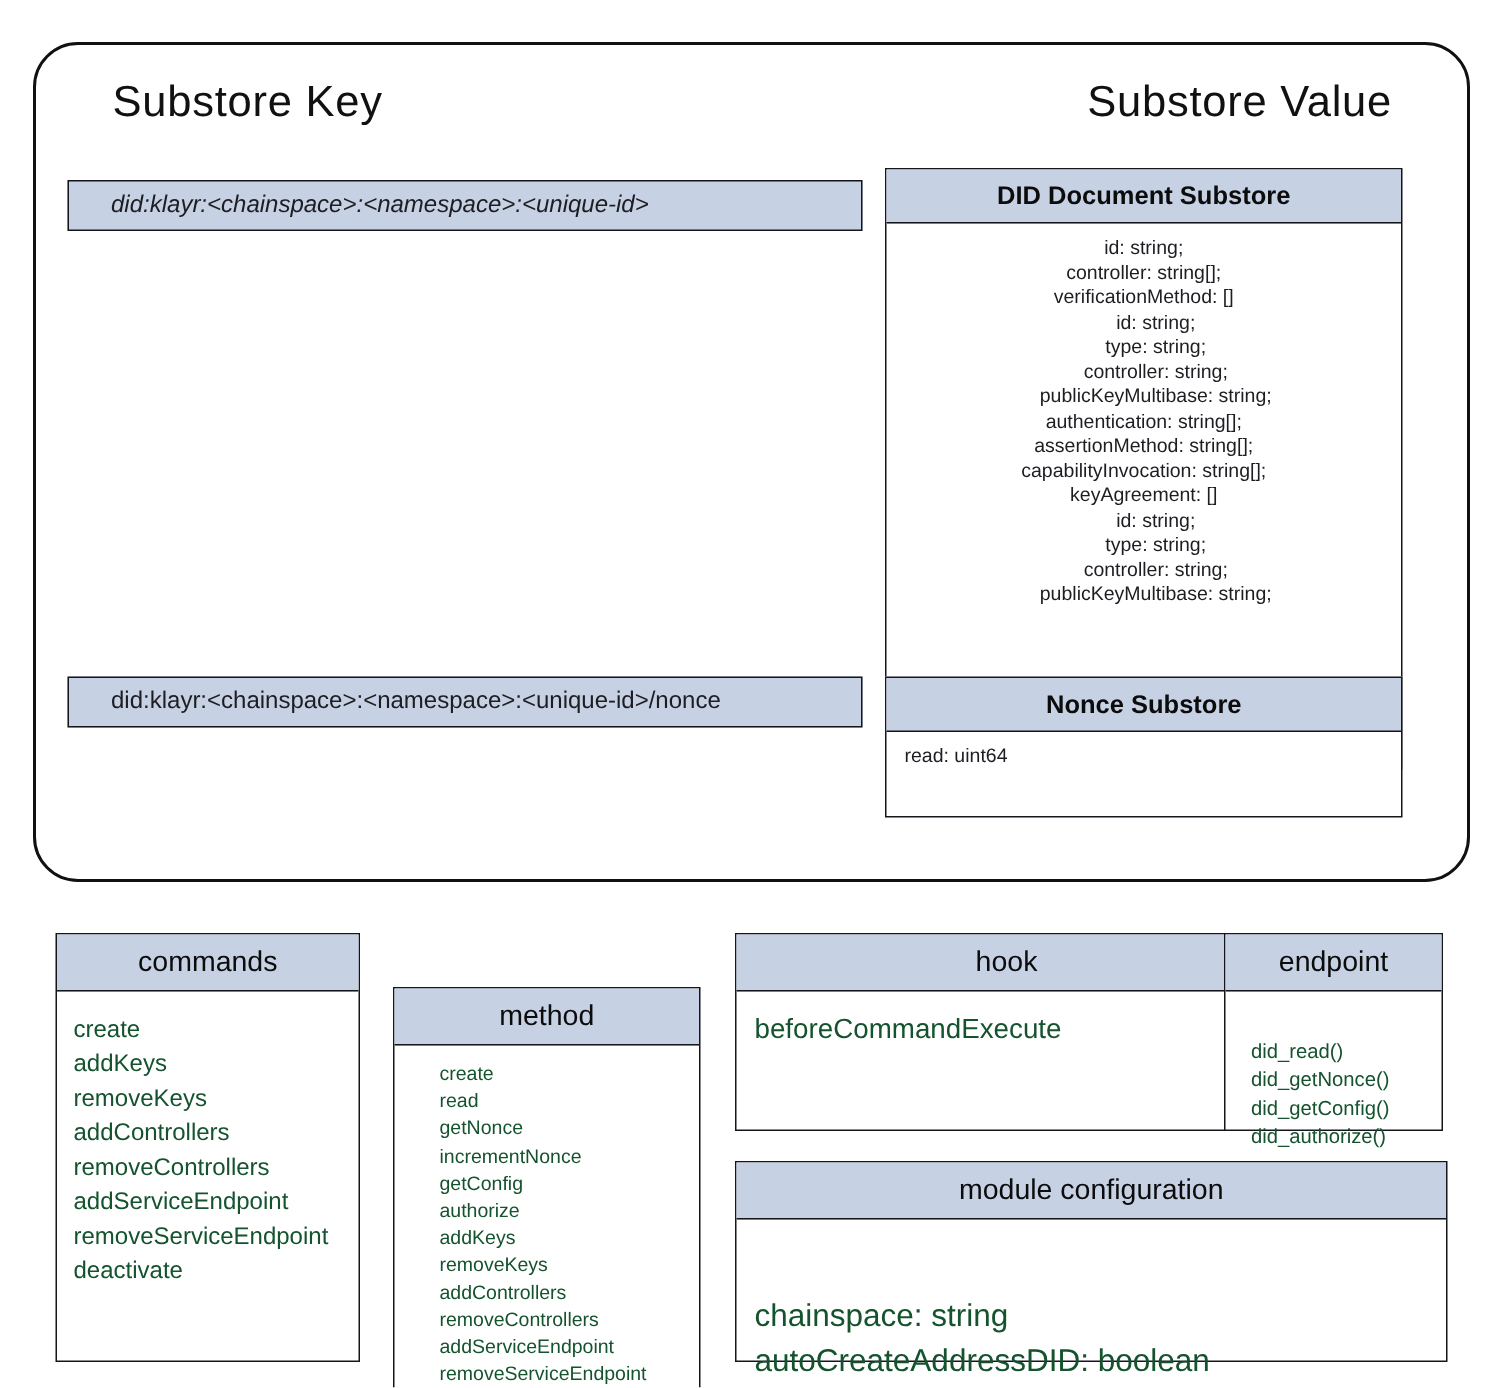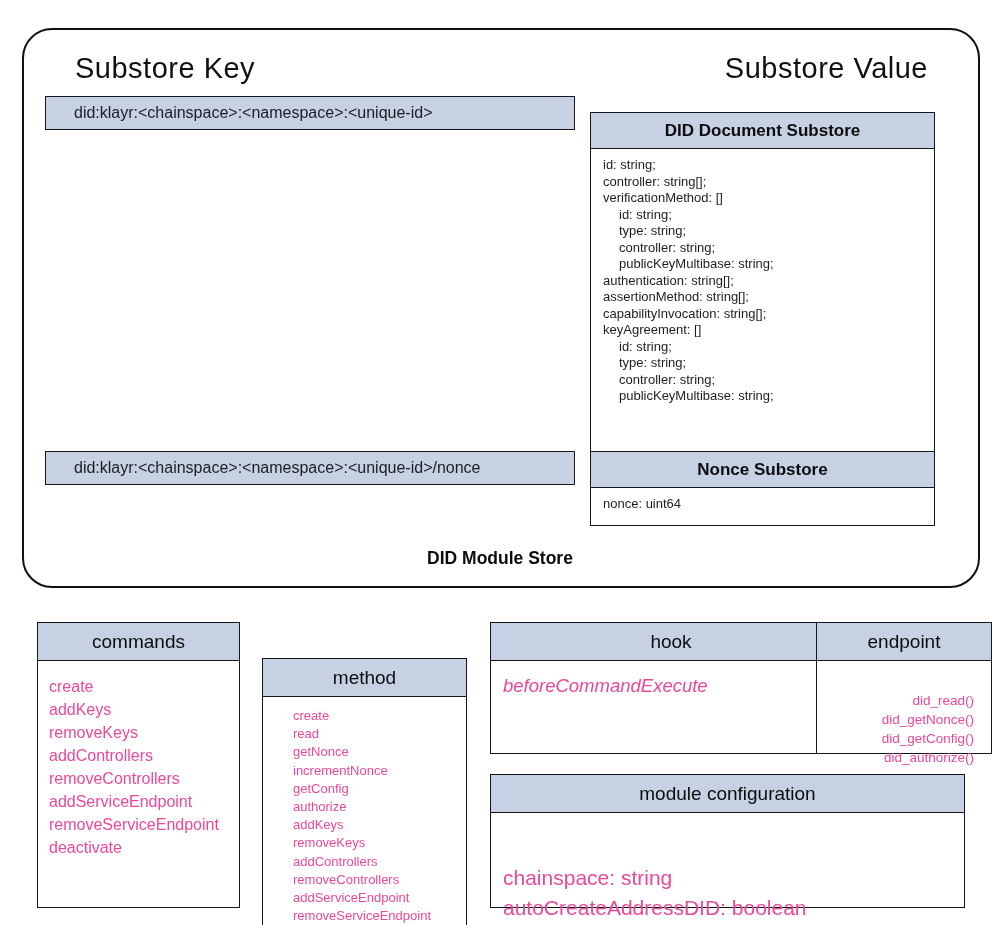--- a/index.html
+++ b/index.html
@@ -17,57 +17,57 @@
     letter-spacing:.5px;white-space:nowrap;
   }
   .key-title{left:75px;top:52px;}
   .value-title{right:74px;top:52px;}
   .pill{
     position:absolute;left:45px;width:530px;height:34px;
     background:var(--hdr);border:1.5px solid #15151c;box-sizing:border-box;
     display:flex;align-items:center;padding-left:28px;
     font-size:16px;white-space:nowrap;color:#1d1d22;
   }
-  .pill-1{top:96px;}
+  .pill-1{top:120px;font-style:italic;}
   .pill-2{top:451px;}
   .card{
     position:absolute;left:590px;width:345px;background:#fff;
     border:1.5px solid #15151c;box-sizing:border-box;
   }
-  .card-did{top:112px;height:401px;}
-  .card-nonce{top:451px;height:75px;}
+  .card-did{top:112px;height:401px;text-align:center;}
+  .card-nonce{top:451px;height:94px;}
   .card-header{
     background:var(--hdr);border-bottom:1.5px solid #15151c;
     height:36px;display:flex;align-items:center;justify-content:center;
     font-weight:bold;font-size:17px;color:#0c0c0c;box-sizing:border-box;
   }
   .card-body{padding:8px 12px;font-size:13px;line-height:16.5px;color:#1d1d22;}
   .card-body div{white-space:pre;}
   .caption{
     position:absolute;left:22px;top:548px;width:956px;text-align:center;
     font-weight:bold;font-size:17.5px;color:#0c0c0c;
   }
   
   .panel{
     position:absolute;background:#fff;border:1.5px solid #15151c;box-sizing:border-box;
   }
   .panel-header{
     background:var(--hdr);border-bottom:1.5px solid #15151c;height:38px;
     display:flex;align-items:center;justify-content:center;
     font-weight:normal;font-size:19px;color:#0c0c0c;box-sizing:border-box;
   }
-  .panel-body{padding:12px;color:#ec4899;}
+  .panel-body{padding:12px;color:#14532d;}
   .panel-body div{white-space:nowrap;}
   .p-commands{left:37px;top:622px;width:203px;height:286px;}
   .p-commands .panel-body{font-size:16px;line-height:23px;padding:14px 11px;}
   .p-method{left:262px;top:622px;width:205px;height:286px;margin-top:36px;}
   .p-method .panel-body{font-size:13px;line-height:18.2px;padding:10px 30px;}
   .p-hook{left:490px;top:622px;width:362px;height:132px;}
-  .p-hook .panel-body{font-size:18.5px;padding:14px 12px;font-style:italic;}
-  .p-endpoint{left:816px;top:622px;width:176px;height:132px;text-align:right;}
+  .p-hook .panel-body{font-size:18.5px;padding:14px 12px;}
+  .p-endpoint{left:816px;top:622px;width:146px;height:132px;}
   .p-endpoint .panel-body{font-size:13.5px;line-height:19px;padding:10px 17px;margin-top:20px;}
   .p-modconf{left:490px;top:774px;width:475px;height:134px;}
   .p-modconf .panel-body{font-size:21px;line-height:30px;padding:14px 12px;margin-top:36px;}
 </style>
 </head>
 <body>
 
 <div class="canvas" style="--hdr:#c6d1e4;">
 
   <div class="outer"></div>
@@ -100,25 +100,24 @@
       </div>
   </div>
 
   <div class="pill pill-2">
     <span>did:klayr:&lt;chainspace&gt;:&lt;namespace&gt;:&lt;unique-id&gt;/nonce</span>
   </div>
 
   <div class="card card-nonce">
     <div class="card-header">Nonce Substore</div>
     <div class="card-body">
-        <div>nonce: uint64</div>
+        <div>read: uint64</div>
       </div>
   </div>
 
-  <div class="caption">DID Module Store</div>
 
   <div class="panel p-commands">
     <div class="panel-header">commands</div>
     <div class="panel-body">
         <div>create</div>
         <div>addKeys</div>
         <div>removeKeys</div>
         <div>addControllers</div>
         <div>removeControllers</div>
         <div>addServiceEndpoint</div>

